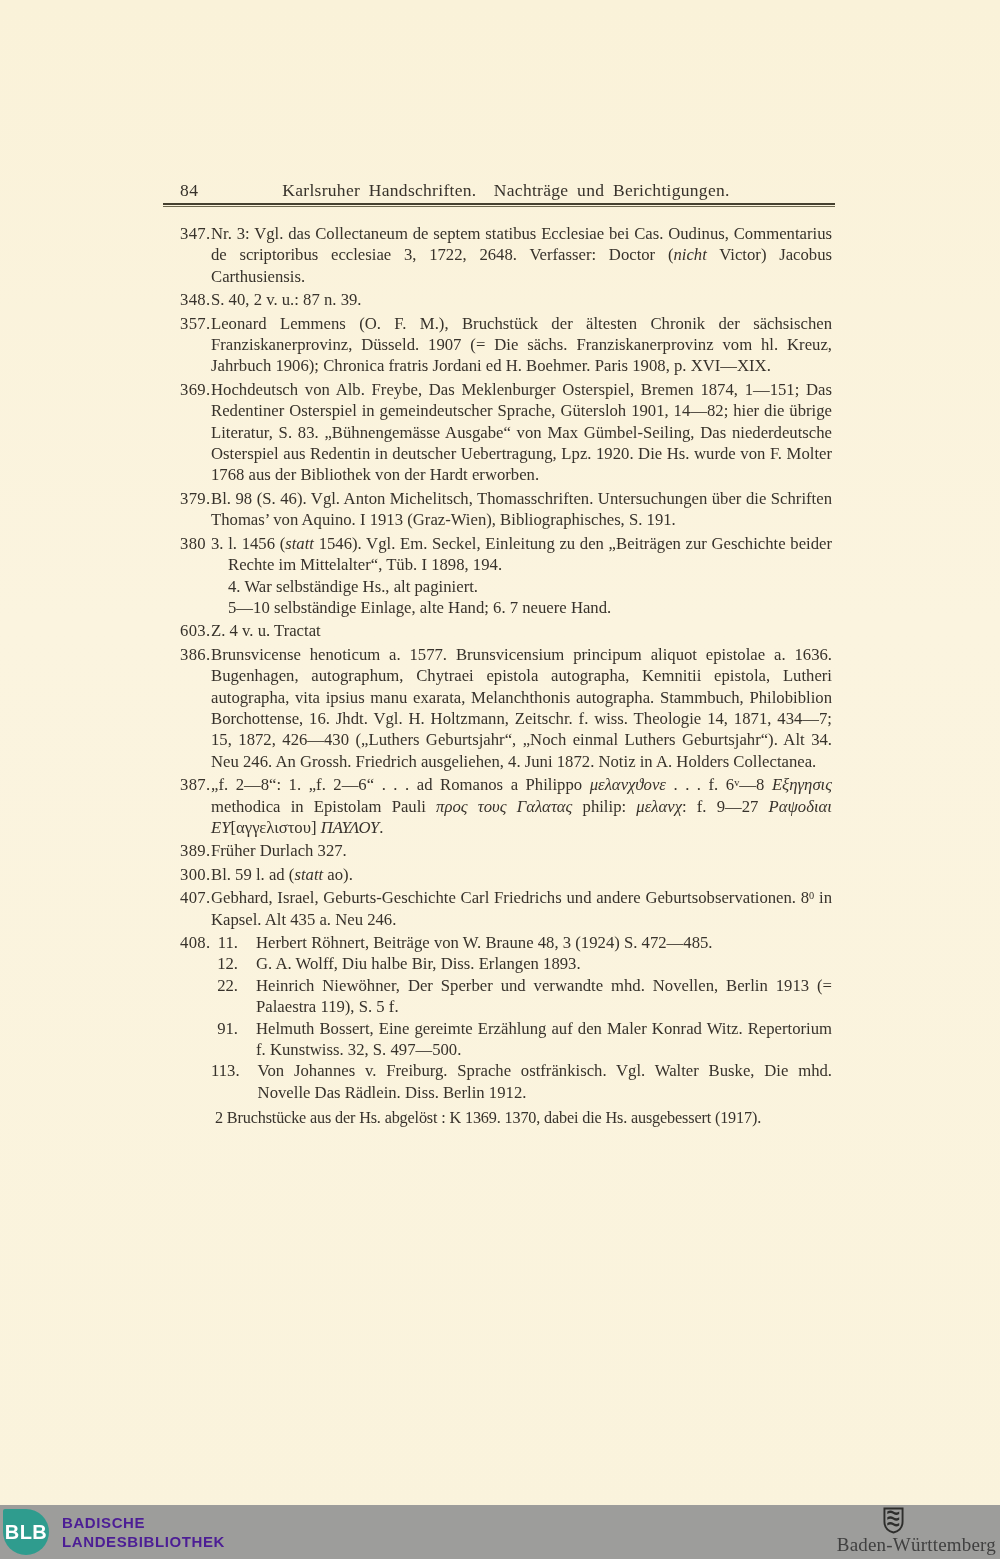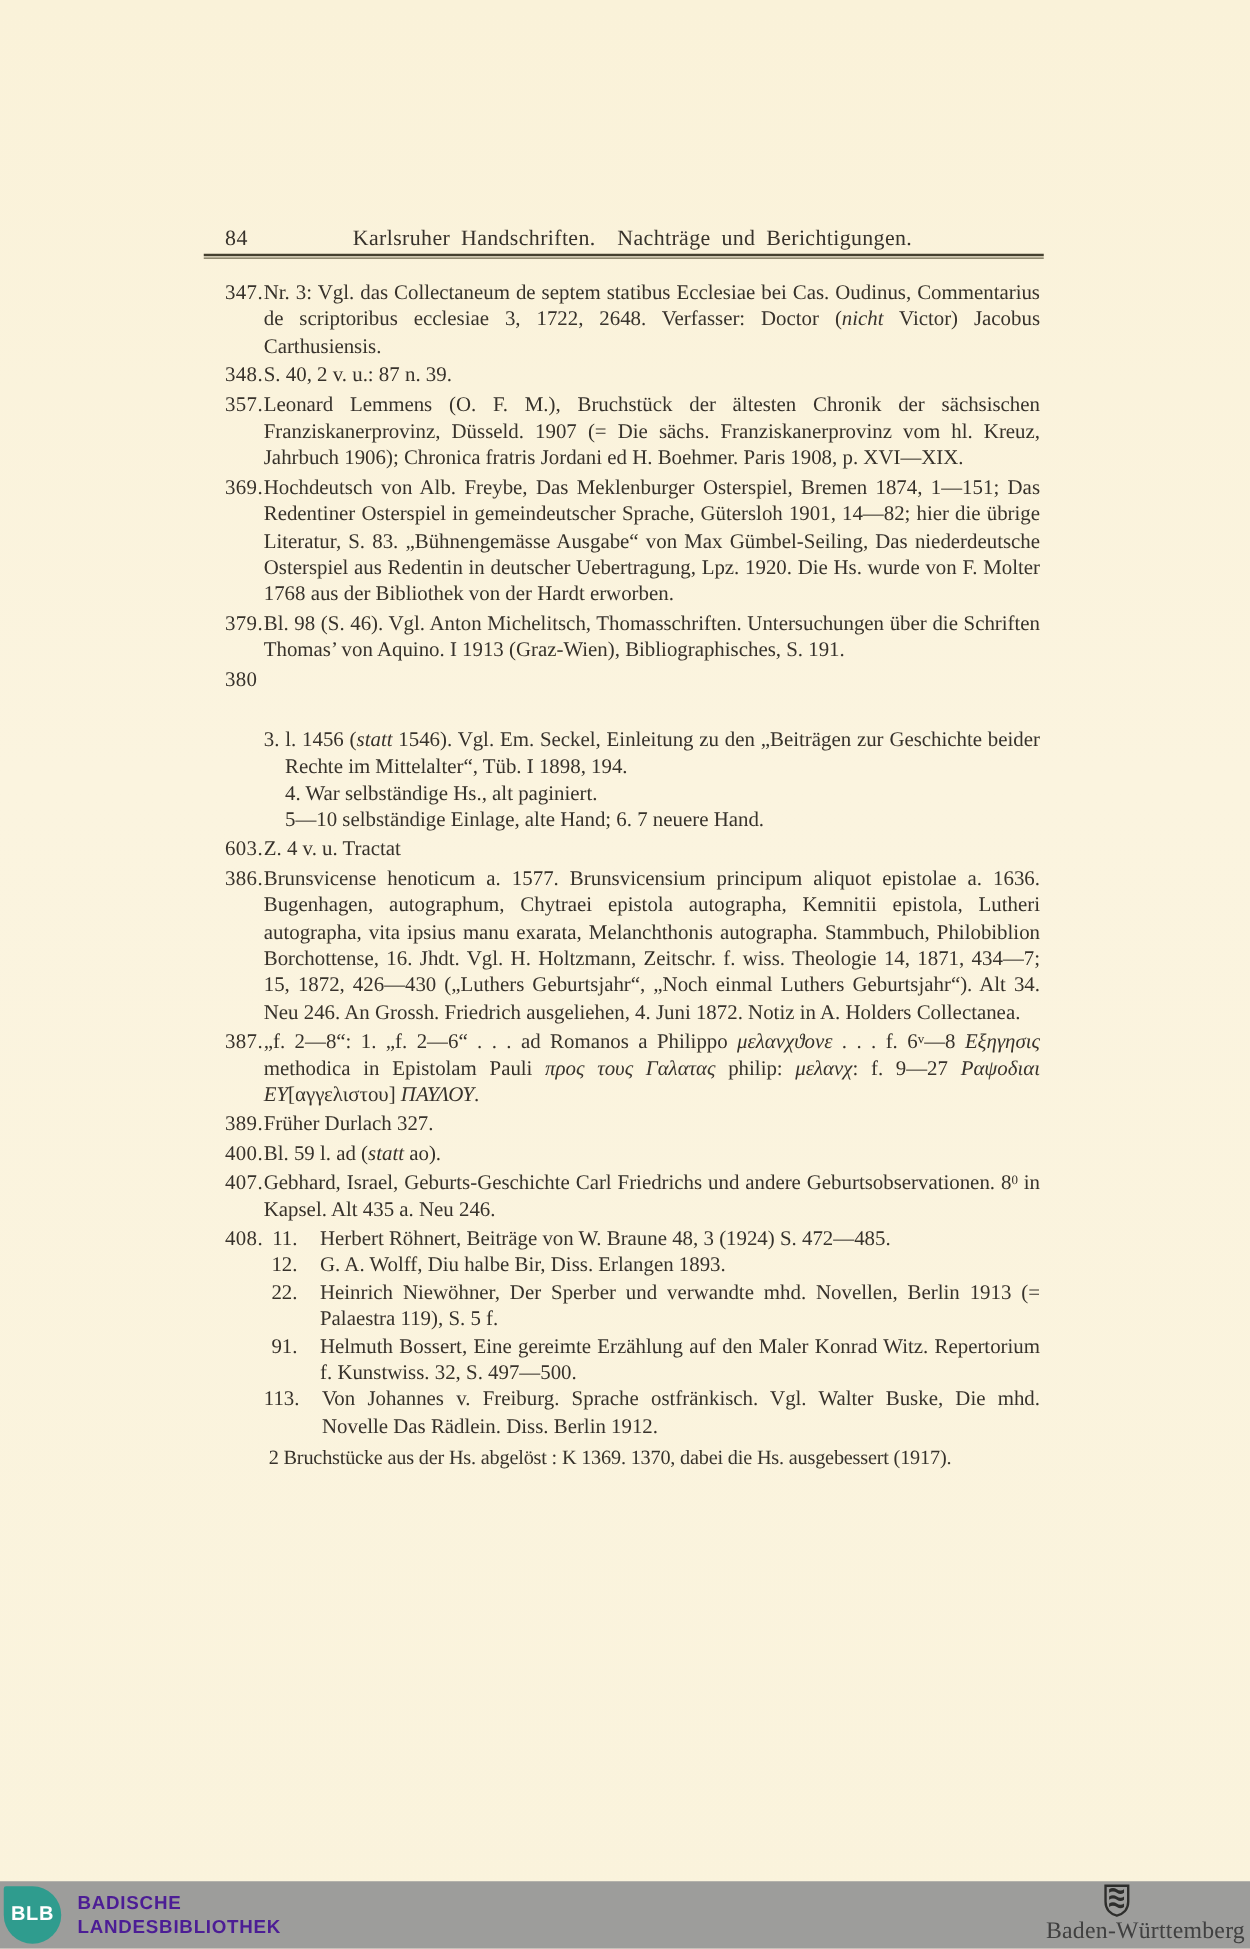--- a/index.html
+++ b/index.html
@@ -13,34 +13,34 @@
   .pagehead-title{position:absolute;left:180px;top:180px;width:652px;text-align:center;
     font-size:17.5px;letter-spacing:.3px;word-spacing:4px;white-space:pre;}
   .rule{position:absolute;left:163px;top:203px;width:672px;}
   .rule .r1{height:1.6px;background:#45402f;}
   .rule .r2{height:1px;background:#6e6850;margin-top:1.6px;}
   .content{position:absolute;left:180px;top:223px;width:652px;font-size:16.7px;line-height:21.4px;}
   .entry{display:flex;margin-bottom:2px;}
   .enum{flex:0 0 31px;letter-spacing:.3px;}
   .ebody{flex:1;text-align:justify;}
   .block{text-align:justify;}
-  .block.hang{padding-left:17px;text-indent:-17px;margin-top:48px;}
+  .block.hang{padding-left:17px;text-indent:-17px;}
   .block.ind{padding-left:17px;}
   .block.sub{display:flex;text-indent:0;gap:12px;}
   .subnum{flex:0 0 27px;text-align:right;margin-right:6px;}
   .subtext{flex:1;text-align:justify;}
   .block.note{margin-left:4px;margin-top:5px;font-size:16.2px;letter-spacing:-0.15px;}
   sup{font-size:62%;line-height:0;position:relative;top:-0.45em;vertical-align:baseline;}
   i{font-style:italic;}
 
   .footer{position:absolute;left:0;top:1505px;width:1000px;height:54px;background:#9d9d9b;
     font-family:"Liberation Sans","DejaVu Sans",sans-serif;}
   .blb-logo{position:absolute;left:3px;top:4px;width:46px;height:46px;background:#2f9c8e;
     border-radius:2px 24px 24px 24px;display:flex;align-items:center;justify-content:center;
-    color:#ffffff;font-weight:bold;font-size:16px;letter-spacing:.5px;}
+    color:#ffffff;font-weight:bold;font-size:20px;letter-spacing:.5px;}
   .blb-name{position:absolute;left:62px;top:8px;color:#4c1d95;font-weight:bold;
     font-size:15px;line-height:19px;letter-spacing:.6px;}
   .bw{position:absolute;right:4px;top:2px;display:flex;flex-direction:column;align-items:center;}
   .bw-shield{margin-right:46px;}
   .bw-name{font-family:"Liberation Serif","DejaVu Serif",serif;color:#404040;
     font-size:19px;margin-top:0px;letter-spacing:.2px;}
 </style>
 </head>
 <body>
 
@@ -111,21 +111,21 @@
           <div class="block"><span>„f. 2—8“: 1. „f. 2—6“ . . . ad Romanos a Philippo </span><i>μελανχϑονε</i><span> . . . f. 6</span><sup>v</sup><span>—8 </span><i>Εξηγησις</i><span> methodica in Epistolam Pauli </span><i>προς τους Γαλατας</i><span> philip: </span><i>μελανχ</i><span>: f. 9—27 </span><i>Ραψοδιαι ΕΥ</i><span>[αγγελιστου] </span><i>ΠΑΥΛΟΥ</i><span>.</span></div>
         </div>
       </div>
       <div class="entry">
         <div class="enum">389.</div>
         <div class="ebody">
           <div class="block"><span>Früher Durlach 327.</span></div>
         </div>
       </div>
       <div class="entry">
-        <div class="enum">400.</div>
+        <div class="enum">300.</div>
         <div class="ebody">
           <div class="block"><span>Bl. 59 l. ad (</span><i>statt</i><span> ao).</span></div>
         </div>
       </div>
       <div class="entry">
         <div class="enum">407.</div>
         <div class="ebody">
           <div class="block"><span>Gebhard, Israel, Geburts-Geschichte Carl Friedrichs und andere Geburtsobservationen.  8</span><sup>0</sup><span> in Kapsel.  Alt 435 a.  Neu 246.</span></div>
         </div>
       </div>

